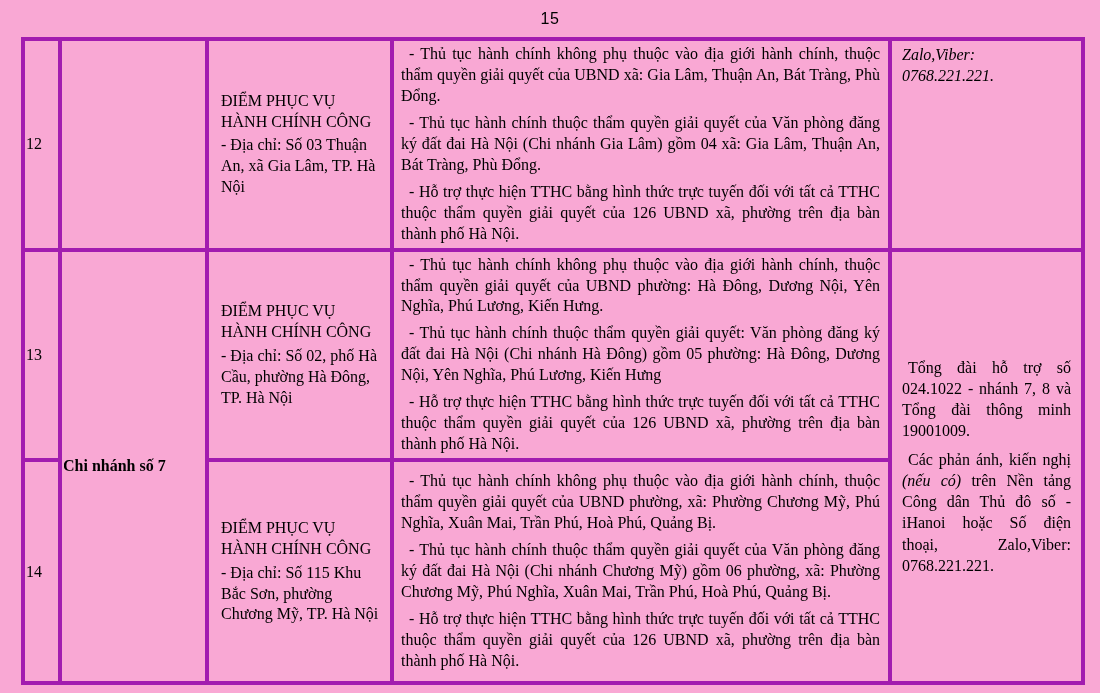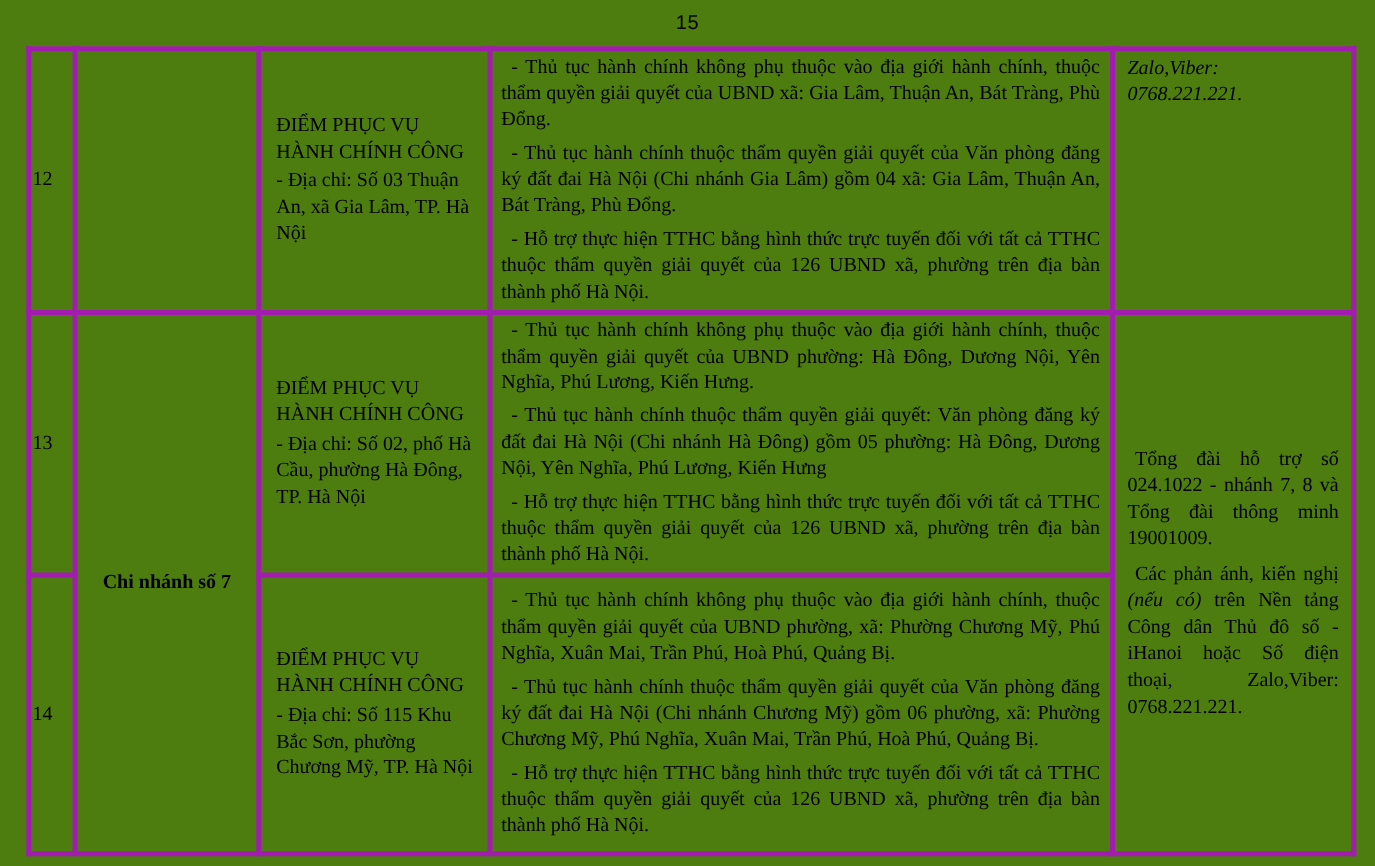--- a/index.html
+++ b/index.html
@@ -9,21 +9,21 @@
     width: 1100px;
     height: 693px;
     font-family: "Liberation Serif", serif;
     color: #000000;
     overflow: hidden;
   }
   .page {
     position: relative;
     width: 1100px;
     height: 693px;
-    background: #4d7c0f;
+    background: #f9a8d4;
   }
   .page-num {
     position: absolute;
     top: 10px;
     left: 0;
     width: 1100px;
     text-align: center;
     font-family: "Liberation Sans", sans-serif;
     font-size: 16px;
     letter-spacing: 0.5px;
@@ -40,21 +40,21 @@
     border: 4px solid #a21caf;
     font-size: 16px;
     vertical-align: middle;
     overflow: hidden;
   }
   td.no-cell {
     text-align: left;
     font-weight: normal;
   }
   td.branch-cell {
-    text-align: center;
+    text-align: left;
     font-weight: bold;
     border-radius: 23px;
   }
   td.sp-cell {
     padding: 4px 8px 4px 12px;
     line-height: 1.3;
   }
   .sp-title {
     font-weight: normal;
     width: 160px;

